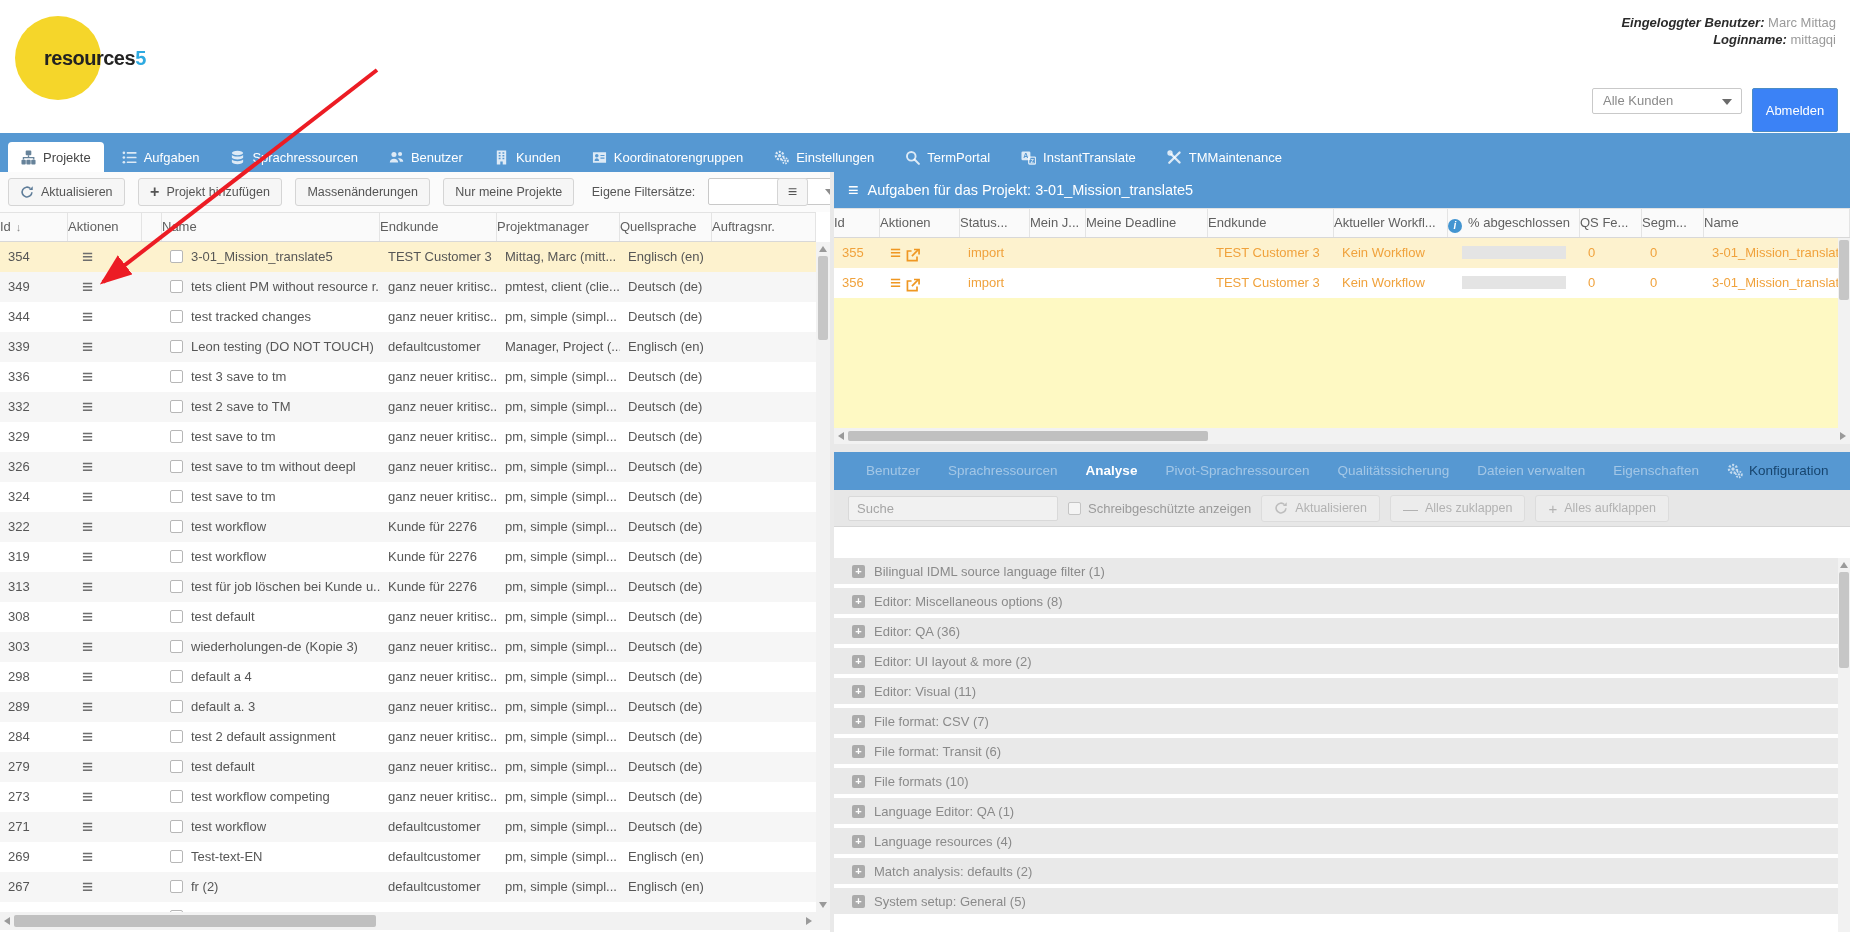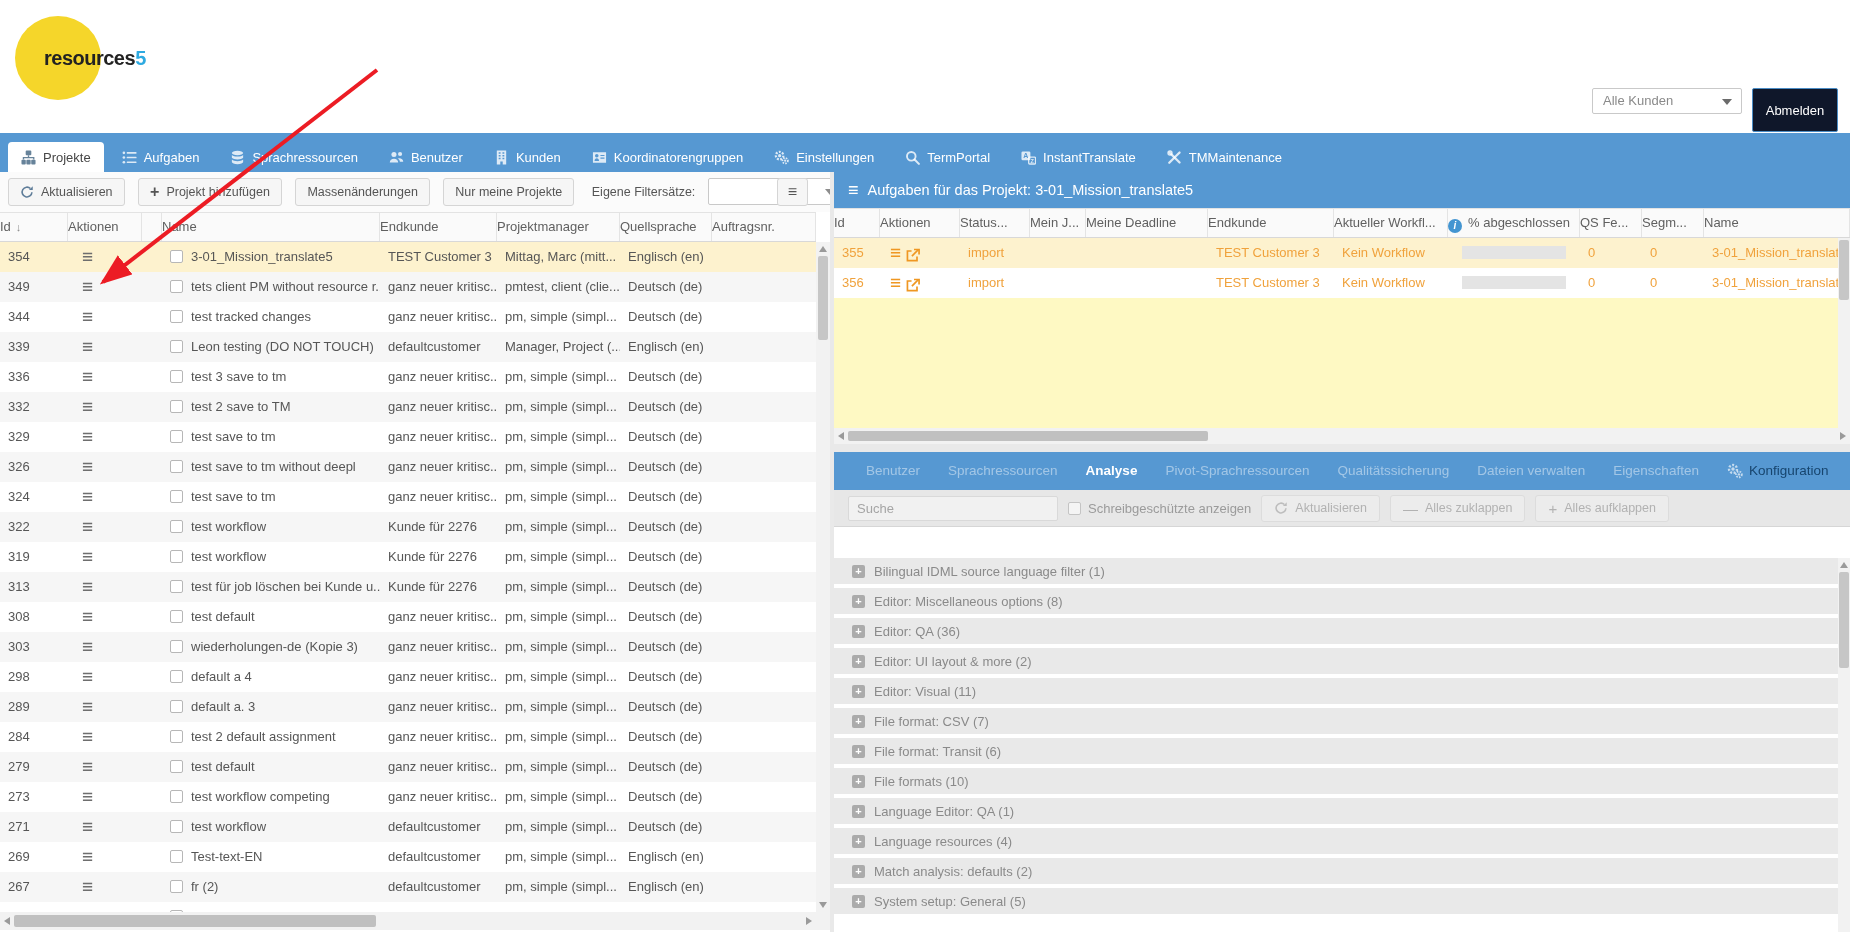--- a/index.html
+++ b/index.html
@@ -14,21 +14,21 @@
   .logo-5{color:#2eaae1;}
 
   .userinfo{position:absolute;right:14px;top:14px;text-align:right;font-size:13px;line-height:17px;}
   .ulabel{font-weight:bold;font-style:italic;color:#2b2b2b;}
   .uval{color:#9a9a9a;}
 
   .customer-select{position:absolute;left:1592px;top:88px;width:150px;height:26px;background:#fff;
     border:1px solid #c9c9c9;border-radius:2px;font-size:13px;color:#8a8a8a;line-height:24px;padding-left:10px;cursor:pointer;}
   .customer-select .caret{position:absolute;right:9px;top:10px;}
   .caret{width:0;height:0;border-left:5px solid transparent;border-right:5px solid transparent;border-top:6px solid #6b6b6b;display:inline-block;}
-  .logout{position:absolute;left:1752px;top:88px;width:86px;height:44px;background:#0f172a;border:1px solid #4a8cc5;
+  .logout{position:absolute;left:1752px;top:88px;width:86px;height:44px;background:#3b82f6;border:1px solid #4a8cc5;
     border-radius:2px;color:#fff;font-size:13px;font-family:inherit;cursor:pointer;}
 
   
   .navbar{position:absolute;left:0;top:133px;width:1850px;height:39px;background:#5698d2;}
   .navtabs{position:absolute;left:8px;bottom:0;display:flex;gap:5px;height:30px;}
   .navtab{display:flex;align-items:center;gap:7px;padding:0 13px;height:30px;border-radius:4px 4px 0 0;
     color:#fff;font-size:13px;white-space:nowrap;cursor:pointer;}
   .navtab .icn{color:rgba(255,255,255,.8);}
   .navtab.active{background:#fff;color:#474747;}
   .navtab.active .icn{color:#67839a;}
@@ -123,20 +123,24 @@
 </head>
 <body>
 
 <div class="app">
 
   <div class="logo">
     <div class="logo-circle"></div>
     <div class="logo-text"><span>resources</span><span class="logo-5">5</span></div>
   </div>
 
+  <div class="userinfo">
+    <div><span class="ulabel">Eingeloggter Benutzer:</span> <span class="uval">Marc Mittag</span></div>
+    <div><span class="ulabel">Loginname:</span> <span class="uval">mittagqi</span></div>
+  </div>
 
   <div class="customer-select">
     <span>Alle Kunden</span>
     <span class="caret"></span>
   </div>
   <button class="logout">Abmelden</button>
 
   <div class="navbar">
     <div class="navtabs" id="navTabs">
         <div class="navtab active">

